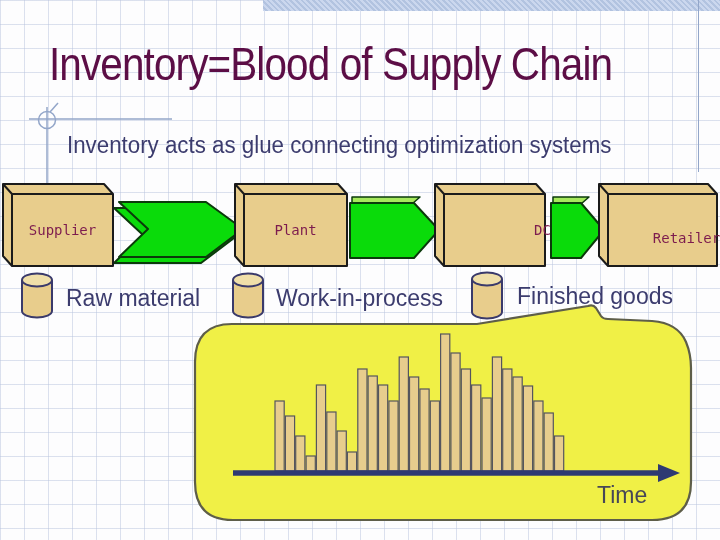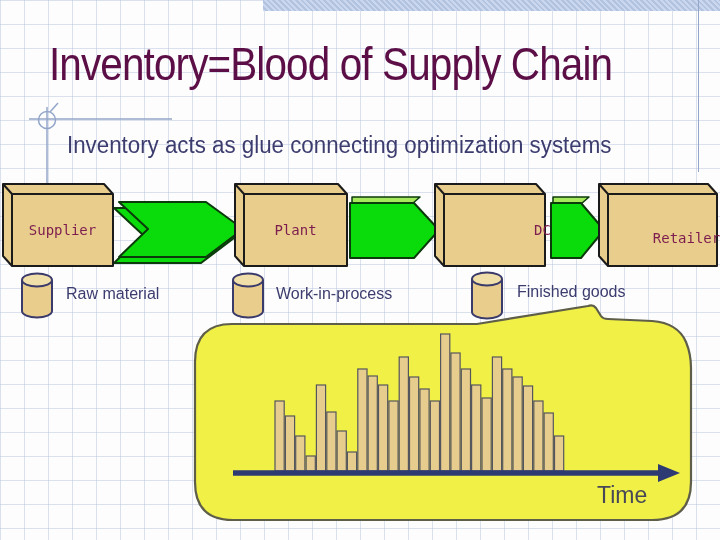--- a/index.html
+++ b/index.html
@@ -26,21 +26,21 @@
   .subtitle{
     left:67px;top:132px;
     font-size:23px;color:#3C3C6E;white-space:nowrap;
     transform:scaleX(.97);transform-origin:left top;
   }
   .node-label{
     display:flex;align-items:center;justify-content:center;
     font-family:"DejaVu Sans Mono","Liberation Mono",monospace;
     font-size:14px;color:#7D1C4E;white-space:nowrap;
   }
-  .inv-label{font-size:16px;color:#3C3C6E;white-space:nowrap;}
+  .inv-label{font-size:23px;color:#3C3C6E;white-space:nowrap;}
   .time-label{left:597px;top:482px;font-size:23px;color:#474757;}
   svg{position:absolute;left:0;top:0;}
 </style>
 </head>
 <body>
 
 <div class="slide">
 
   <div class="abs header-strip"></div>
   <div class="abs right-guide"></div>

